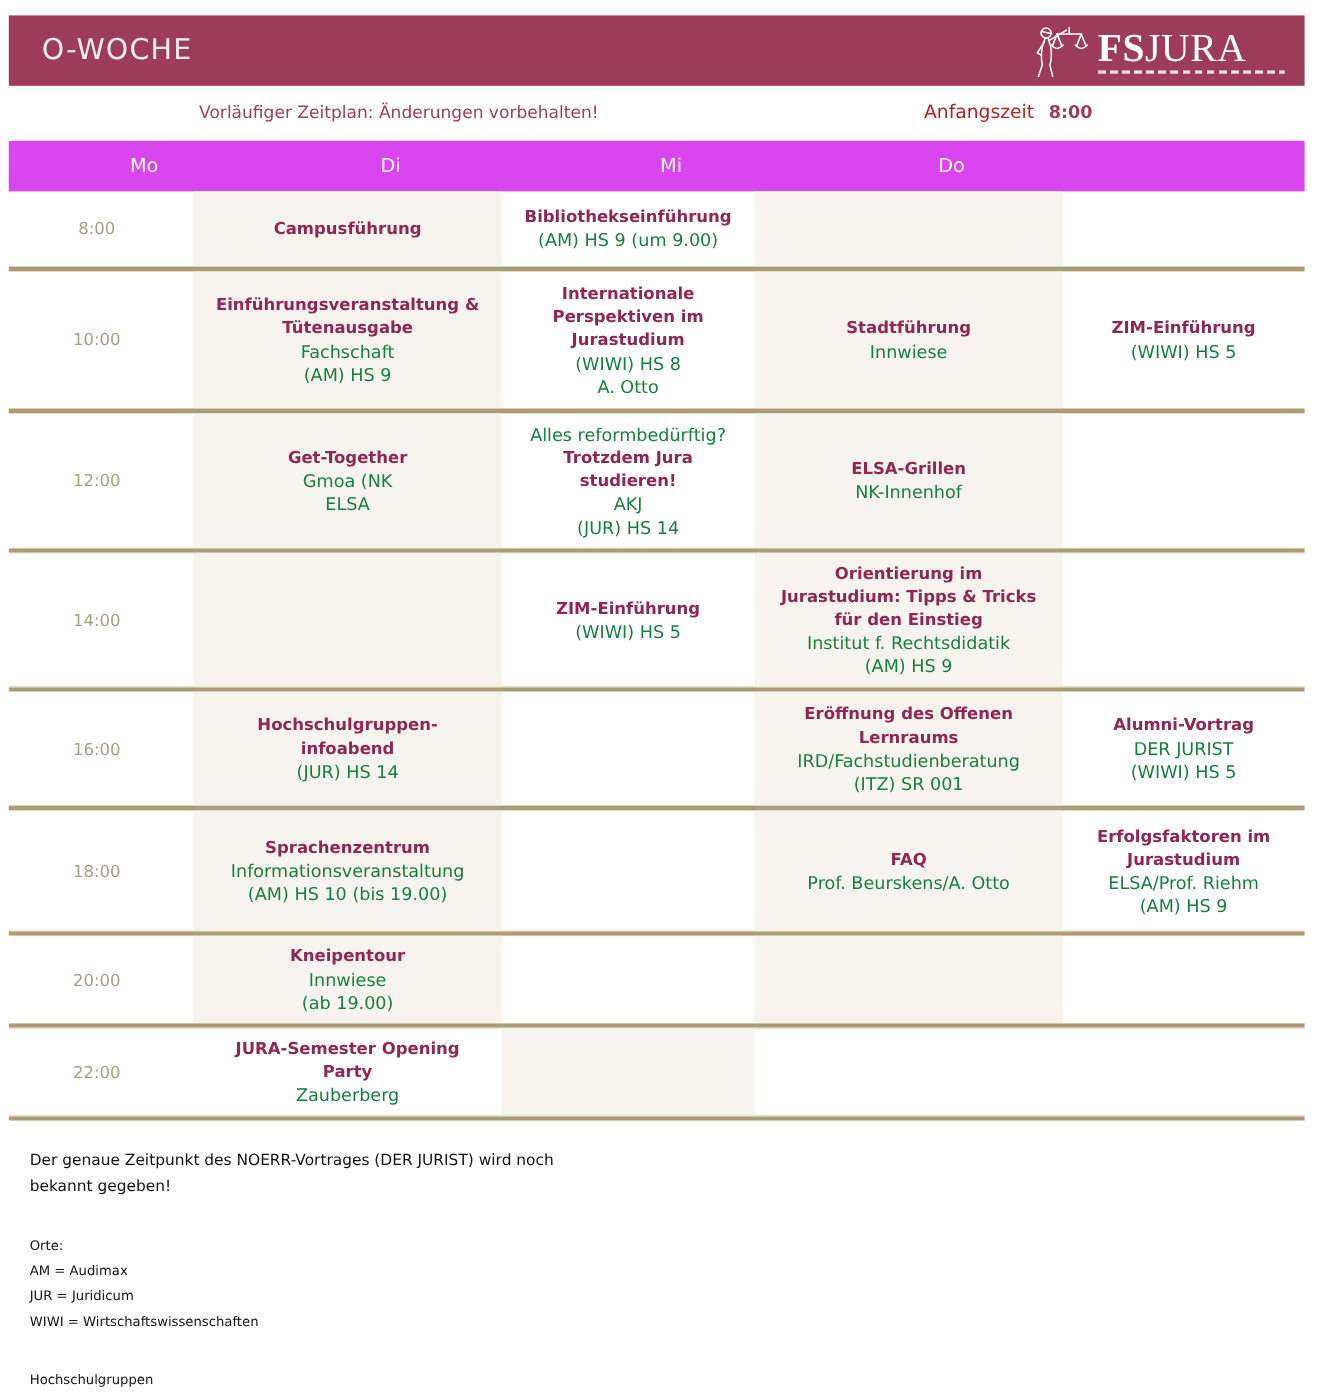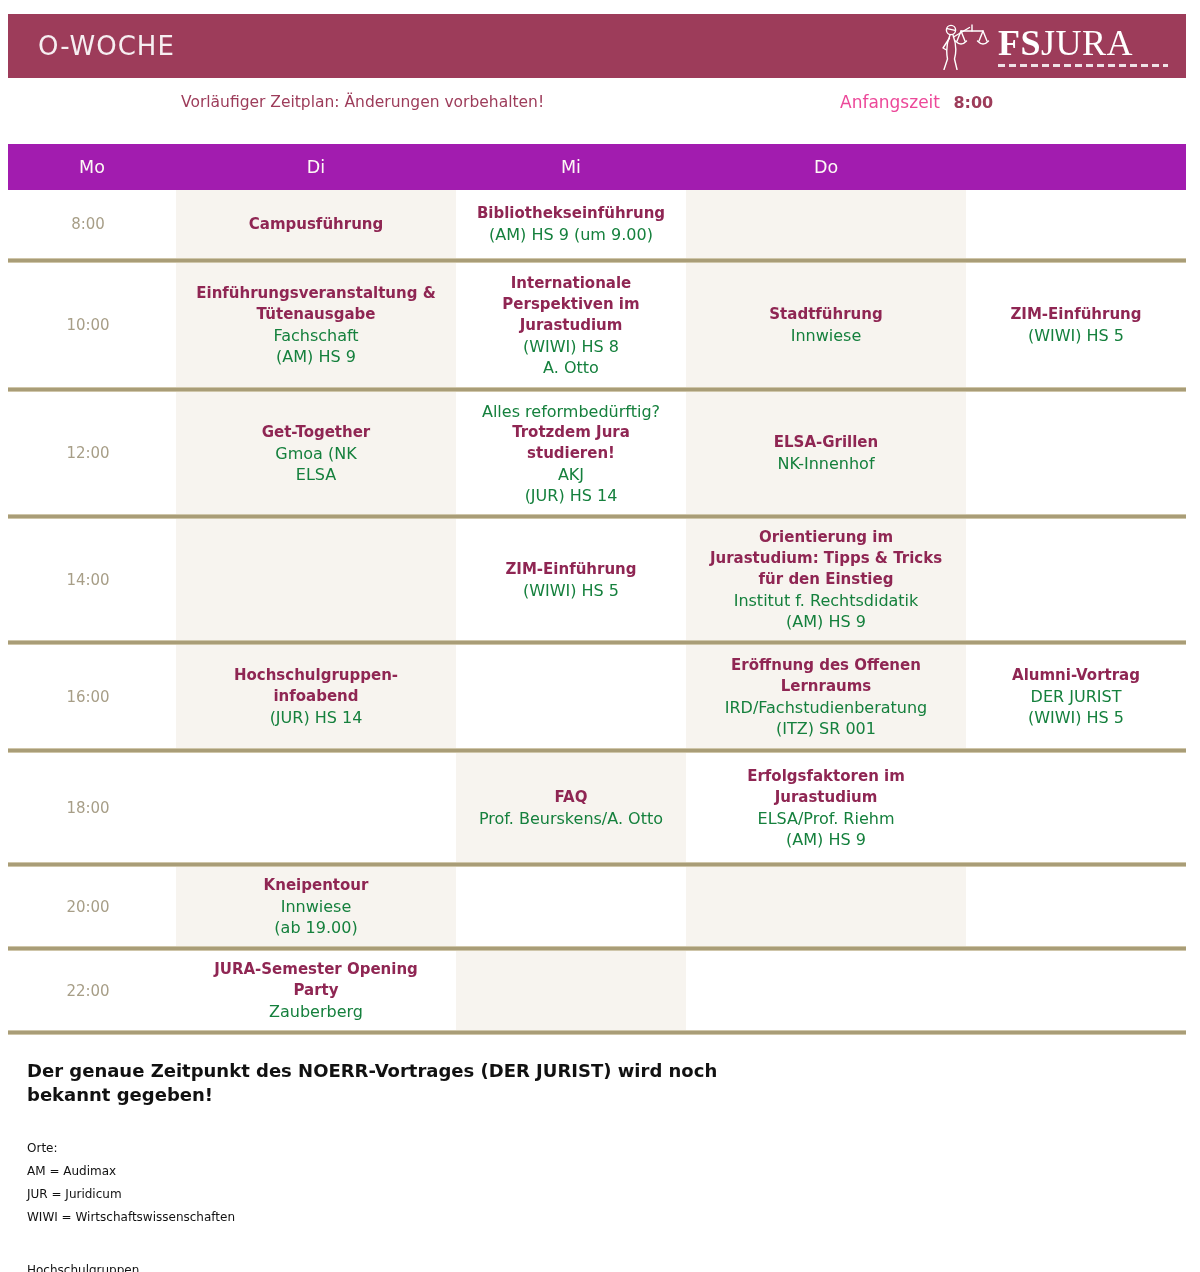--- a/index.html
+++ b/index.html
@@ -21,34 +21,35 @@
   .logo svg{display:block;}
   .logo-textwrap{display:flex;flex-direction:column;line-height:1;}
   .logo-word{font-family:Liberation Serif, serif;color:#ffffff;font-size:36px;letter-spacing:.5px;}
   .logo-word .fs{font-weight:bold;}
   .logo-tagline{
     margin-top:3px;height:3px;width:170px;opacity:.85;
     background:repeating-linear-gradient(90deg,#ffffff 0 7px,transparent 7px 11px);
   }
 
   
-  .subheader{position:relative;height:66px;}
+  .subheader{position:relative;height:50px;}
   .notice-line{
     position:absolute;left:181px;top:15px;
     color:#9d3c5a;font-size:15.5px;
   }
   .start-time{position:absolute;left:840px;top:14px;font-size:17px;}
-  .start-label{color:#ec4899;}
+  .start-label{color:#b91c1c;}
   .start-value{color:#9d3c5a;font-weight:bold;font-size:16px;margin-left:8px;}
 
   
   .dayheader{
-    margin:0 14px 0 8px;height:46px;background:#a21caf;
+    margin:0 14px 0 8px;height:46px;background:#d946ef;
     display:grid;grid-template-columns:168px 280px 230px 280px 212px;
     align-items:center;
+    padding-left:39px;
   }
   .dayheader .day-label{color:#fdf9f5;font-size:17.5px;text-align:center;}
 
   
   .schedule{width:1186px;}
   .row{
     display:grid;grid-template-columns:176px 280px 230px 280px 220px;
   }
   .cell{display:flex;flex-direction:column;justify-content:center;align-items:center;text-align:center;box-sizing:border-box;}
   .cell.time{color:#a79e87;font-size:15px;}
@@ -56,21 +57,21 @@
   .cell.beige{background:#f7f4ef;}
   .ev-title{color:#8f2653;font-weight:bold;font-size:15px;line-height:21px;}
   .ev-sub{color:#15803d;font-size:16px;line-height:21px;}
   .divider{
     height:5px;margin-left:8px;width:1178px;
     background:linear-gradient(#cfc6aa 0 1px,#a99d77 1px 4px,#cfc6aa 4px 5px);
   }
 
   
   .footer{padding:24px 40px 0 27px;color:#111111;}
-  .footer .bold-note{font-weight:bold;font-size:18px;line-height:24px;}
+  .footer .bold-note{font-weight:normal;font-size:14px;line-height:24px;}
   .legend{margin-top:30px;font-size:12px;line-height:23px;}
   .legend div{white-space:nowrap;}
 </style>
 </head>
 <body>
 
 <div class="page">
 
   <div class="topbar">
     <span class="title">O-WOCHE</span>
@@ -207,20 +208,25 @@
         </div>
         <div class="cell day">
           <div class="ev-title">Alumni-Vortrag</div>
           <div class="ev-sub">DER JURIST</div>
           <div class="ev-sub">(WIWI) HS 5</div>
         </div>
       </div>
       <div class="divider"></div>
       <div class="row" style="min-height: 109px;">
         <div class="cell time">18:00</div>
+        <div class="cell day beige">
+          <div class="ev-title">Sprachenzentrum</div>
+          <div class="ev-sub">Informationsveranstaltung</div>
+          <div class="ev-sub">(AM) HS 10 (bis 19.00)</div>
+        </div>
         <div class="cell day"></div>
         <div class="cell day beige">
           <div class="ev-title">FAQ</div>
           <div class="ev-sub">Prof. Beurskens/A. Otto</div>
         </div>
         <div class="cell day">
           <div class="ev-title">Erfolgsfaktoren im</div>
           <div class="ev-title">Jurastudium</div>
           <div class="ev-sub">ELSA/Prof. Riehm</div>
           <div class="ev-sub">(AM) HS 9</div>

